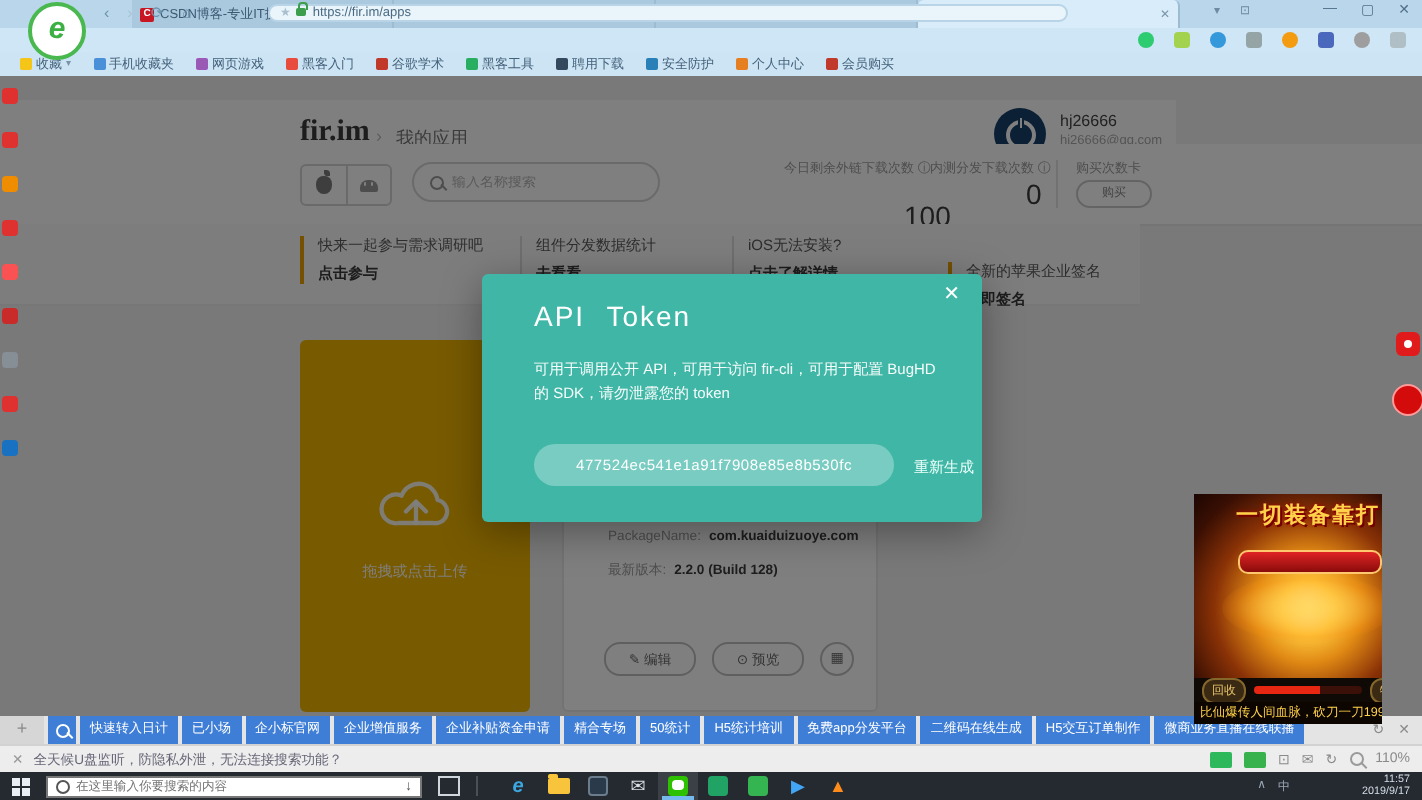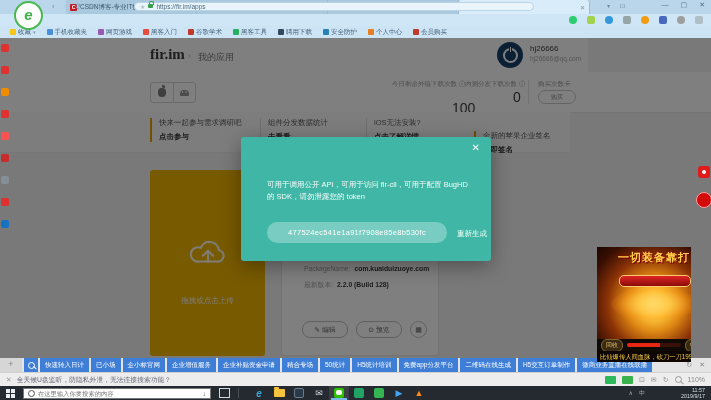--- a/index.html
+++ b/index.html
@@ -26,21 +26,21 @@
   .lock::before{content:"";position:absolute;top:-3px;left:0.5px;width:3px;height:3px;border:1px solid #3a9e4c;border-bottom:none;border-radius:2px 2px 0 0;}
   .addr input{border:none;background:transparent;outline:none;font-size:6.5px;color:#4a6a82;width:100%;padding:0;}
   .extrow{position:absolute;right:8px;top:15.5px;display:flex;gap:10px;}
   .ext{width:8px;height:8px;border-radius:2px;}
   .bookbar{position:absolute;left:0;top:26px;width:711px;height:12px;background:#cde4f4;display:flex;align-items:center;gap:11px;padding-left:10px;font-size:6.5px;color:#44617a;}
   .bm{display:flex;align-items:center;gap:2px;white-space:nowrap;}
   .bfav{width:6px;height:6px;border-radius:1px;display:inline-block;}
 
   
   .page{position:absolute;left:0;top:38px;width:711px;height:320px;background:#f3f3f3;}
-  .phead{position:absolute;left:0;top:0;width:588px;height:34px;background:#fff;border-bottom:1px solid #ececec;}
+  .phead{position:absolute;left:0;top:12px;width:588px;height:34px;background:#fff;border-bottom:1px solid #ececec;}
   .firlogo{position:absolute;left:150px;top:8px;font-family:"Liberation Serif","DejaVu Serif",serif;font-weight:bold;font-size:15px;color:#3a3a3a;}
   .crumb{position:absolute;left:198px;top:13px;font-size:9px;color:#777;}
   .crumbsep{position:absolute;left:188px;top:13px;font-size:9px;color:#bbb;}
   .avatar{position:absolute;left:497px;top:4px;width:26px;height:26px;border-radius:50%;background:#17406b;display:flex;align-items:center;justify-content:center;}
   .pwr{width:11px;height:11px;border:2px solid #fff;border-radius:50%;position:relative;}
   .pwr::before{content:"";position:absolute;top:-4px;left:50%;margin-left:-1px;width:2px;height:6px;background:#17406b;border-left:1px solid #17406b;}
   .pwr::after{content:"";position:absolute;top:-3px;left:50%;margin-left:-0.5px;width:1.6px;height:5px;background:#fff;}
   .uname{position:absolute;left:530px;top:6px;font-size:8px;color:#444;}
   .umail{position:absolute;left:530px;top:17px;font-size:6.5px;color:#a9a9a9;}
   .statsrow{position:absolute;left:0;top:34px;width:711px;height:40px;background:#fff;border-bottom:1px solid #e8e8e8;}
@@ -61,21 +61,21 @@
   .statdiv{position:absolute;left:528px;top:8px;width:1px;height:24px;background:#e3e3e3;}
   .buypill{position:absolute;left:538px;top:18px;width:36px;height:12px;border:1px solid #c9c9c9;border-radius:7px;font-size:6px;color:#8a8a8a;text-align:center;line-height:12px;background:#fff;}
   .noticerow{position:absolute;left:0;top:74px;width:570px;height:40px;background:#fbfbfb;border-bottom:1px solid #eee;}
   .notice{position:absolute;top:6px;padding-left:7px;}
   .notice .nt{font-size:7.5px;color:#5a5a5a;white-space:nowrap;}
   .notice .na{font-size:7.5px;color:#3b3b3b;font-weight:bold;margin-top:4px;white-space:nowrap;}
   .nb1{border-left:2px solid #e8a000;}
   .nb2{border-left:1px solid #ddd;}
   .upload{position:absolute;left:150px;top:132px;width:115px;height:186px;background:#f0b400;border-radius:3px;text-align:center;}
   .upload .cl{margin-top:62px;}
-  .upload .ut{font-size:7.5px;color:rgba(255,255,255,.95);margin-top:24px;}
+  .upload .ut{font-size:7.5px;color:rgba(255,255,255,.95);margin-top:8px;}
   .appcard{position:absolute;left:281px;top:132px;width:158px;height:186px;background:#fff;border:1px solid #e6e6e6;border-radius:3px;box-sizing:border-box;}
   .kv{position:absolute;left:22px;font-size:6.8px;color:#9c9c9c;white-space:nowrap;}
   .kv b{color:#3c3c3c;margin-left:4px;}
   .cardbtns{position:absolute;left:20px;top:150px;display:flex;gap:8px;align-items:center;}
   .pbtn{width:44px;height:15px;border:1px solid #bfbfbf;border-radius:8px;font-size:6.8px;color:#6a6a6a;display:flex;align-items:center;justify-content:center;gap:2px;background:#fff;}
   .cbtn{width:15px;height:15px;border:1px solid #bfbfbf;border-radius:50%;font-size:7px;color:#6a6a6a;text-align:center;line-height:15px;background:#fff;}
 
   .dim{position:absolute;left:0;top:38px;width:711px;height:320px;background:rgba(0,0,0,.5);z-index:10;}
 
   
@@ -263,20 +263,24 @@
 
     <div class="statsrow">
       <div class="seg">
         <span class="segc">
             <span class="appleic"></span>
           </span>
         <span class="segc">
             <span class="droidic"></span>
           </span>
       </div>
+      <div class="psearch">
+        <span class="mag"></span>
+        <input placeholder="输入名称搜索" style="">
+      </div>
       <span class="stat-label" style="left:392px;top:8px;"><span>今日剩余外链下载次数</span> <span>ⓘ</span></span>
       <span class="stat-val" style="left:452px;top:17px;margin-top:11px;">100</span>
       <span class="stat-label" style="left:465px;top:8px;"><span>内测分发下载次数</span> <span>ⓘ</span></span>
       <span class="stat-val" style="left:513px;top:17px;">0</span>
       <span class="statdiv"></span>
       <span class="stat-label" style="left:538px;top:8px;">购买次数卡</span>
       <span class="buypill">购买</span>
     </div>
 
     <div class="noticerow">
@@ -337,20 +341,21 @@
     <span class="lico" style="background:#c92a2a;"></span>
     <span class="lico" style="background:#868e96;"></span>
     <span class="lico" style="background:#e03131;"></span>
     <span class="lico" style="background:#1971c2;"></span>
   </div>
   <span class="fbadge1"></span>
   <span class="fbadge2"></span>
 
   <div class="modal">
     <span class="mclose">✕</span>
+    <div class="mtitle">API Token</div>
     <div class="mdesc">可用于调用公开 API，可用于访问 fir-cli，可用于配置 BugHD 的 SDK，请勿泄露您的 token</div>
     <div class="token">477524ec541e1a91f7908e85e8b530fc</div>
     <span class="regen">重新生成</span>
   </div>
 
   <div class="ad">
     <div class="adimg">
       <span class="adwing"></span>
       <span class="adrib"></span>
       <div class="adhead">一切装备靠打</div>

